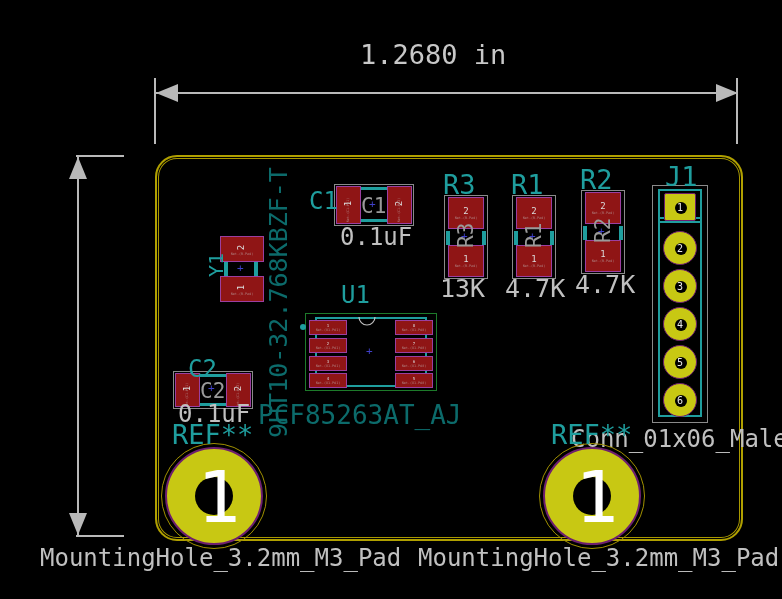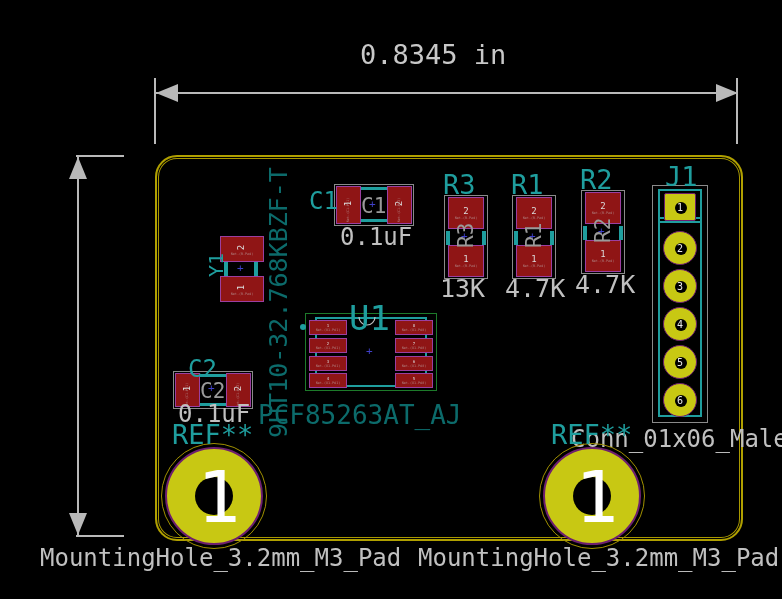--- a/index.html
+++ b/index.html
@@ -196,21 +196,21 @@
     background: #1f9e9e;
   }
 </style>
 </head>
 <body>
 
 <div id="canvas">
 
   <div class="abs">
 
-    <div class="abs dim-text dim-h-text" style="left:360px; top:39px;">0.8345 in</div>
+    <div class="abs dim-text dim-h-text" style="left:360px; top:39px;">1.2680 in</div>
 
     <div class="abs dim-line" style="left:154px; top:78px; width:2px; height:66px;"></div>
     <div class="abs dim-line" style="left:736px; top:78px; width:2px; height:66px;"></div>
 
     <div class="abs dim-line" style="left:156px; top:92px; width:580px; height:2px;"></div>
 
     <svg class="abs" style="left:152px; top:80px;" width="30" height="28">
       <polygon points="4,13 26,4 26,22" fill="#b9b9b9"></polygon>
     </svg>
     <svg class="abs" style="left:712px; top:80px;" width="30" height="28">
@@ -332,21 +332,21 @@
       <span class="pad-num" style="font-size:4px;line-height:4px;">6</span>
       <span class="pad-net">Net-(U1-Pd8)</span>
     </div>
     <div class="pad smd-mask" style="left:90px; top:60px; width:38px; height:15px;">
       <span class="pad-num" style="font-size:4px;line-height:4px;">5</span>
       <span class="pad-net">Net-(U1-Pd8)</span>
     </div>
 
     <div class="cross" style="left:61px; top:33px;">+</div>
   </div>
-  <div class="abs silk" style="left:341px; top:298px; font-size:34px;margin-left:8px;">U1</div>
+  <div class="abs silk" style="left:341px; top:281px; font-size:24px;">U1</div>
   <div class="abs fab" style="left:258px; top:400px; font-size:26px;">PCF85263AT_AJ</div>
 
   <div class="abs" style="left:446px; top:197px;">
     <div class="abs courtyard" style="left:-2px; top:-2px; width:44px; height:84px;"></div>
     <div class="abs silk-fill" style="left:0px; top:34px; width:4px; height:14px;"></div>
     <div class="abs silk-fill" style="left:36px; top:34px; width:4px; height:14px;"></div>
     <div class="pad smd-mask" style="left:2px; top:0px; width:36px; height:32px;">
       <span class="pad-num">2</span>
       <span class="pad-net">Net-(R-Pad)</span>
     </div>

